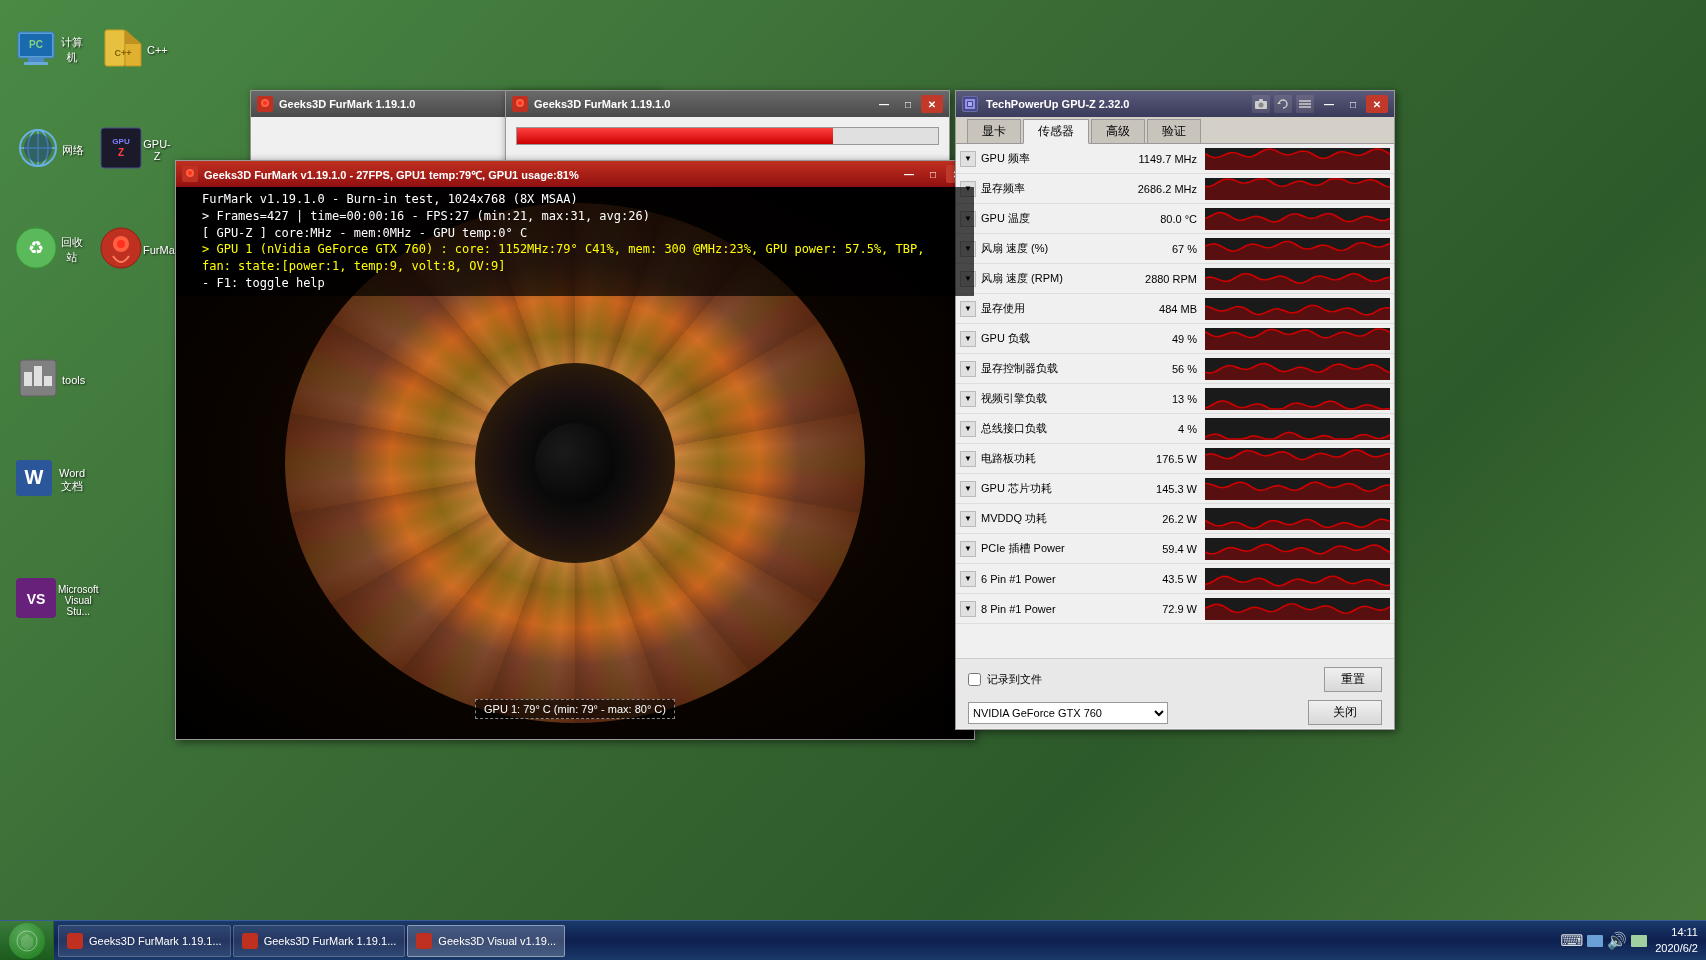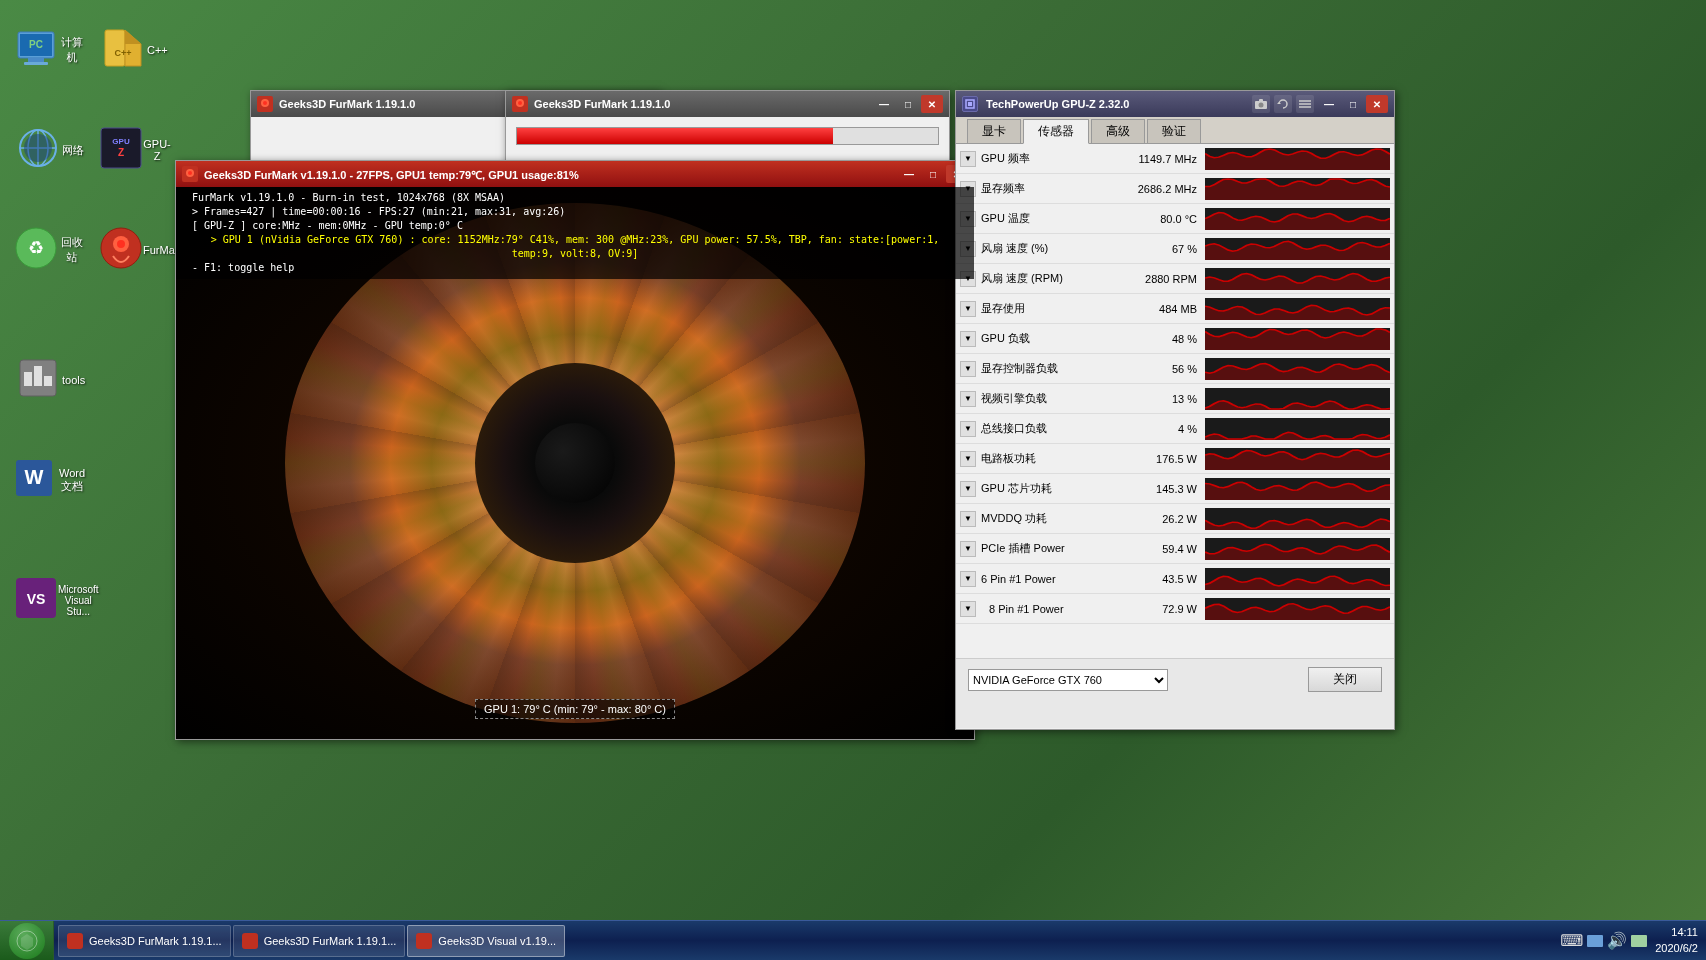--- a/index.html
+++ b/index.html
@@ -196,31 +196,31 @@
       height: calc(100% - 26px);
       position: relative;
       overflow: hidden;
       background: #000;
     }
     .furmark-log {
       position: absolute;
       top: 0;
       left: 0;
       width: 100%;
-      padding: 4px 16px;
+      padding: 4px 26px;
       background: rgba(0,0,0,0.7);
       color: #00ff00;
-      font-size: 10px;
+      font-size: 12px;
       font-family: monospace;
       line-height: 1.4;
       z-index: 10;
     }
     .furmark-log .log-line { color: #80ff80; }
     .furmark-log .log-line.white { color: #ffffff; }
-    .furmark-log .log-line.yellow { color: #ffff00; text-align: center; }
+    .furmark-log .log-line.yellow { color: #ffff00; }
     .furmark-eye {
       width: 100%;
       height: 100%;
       display: flex;
       align-items: center;
       justify-content: center;
       background: radial-gradient(ellipse at center, #1a0a00 0%, #000000 100%);
       position: relative;
       text-decoration: underline;
     }
@@ -754,21 +754,21 @@
             <polygon points="0,22 0,8.115184954231843 2.875,9.150821842231561 5.75,11.169073247314518 8.625,12.785251780822124 11.5,12.943836211736683 14.375,11.56545110634841 17.25,9.593512442689969 20.125,8.412378806092374 23,8.990806072109352 25.875,11.271776236129396 28.75,14.180835184133203 31.625000000000004,16.250226532725517 34.5,16.482697146134498 37.375,14.933370073027056 40.25,12.658787346237315 43.125,11.065597635410693 46,11.054897596293888 48.875,12.481472754110113 51.75,14.255434008964496 54.625,15.023387920872802 57.5,14.014160282278036 60.375,11.533855484812753 63.25000000000001,8.80751887760271 66.125,7.261005300169313 69,7.676432687834948 71.875,9.731692738770363 74.75,12.202100707388954 77.625,13.701306790522512 80.5,13.512217813762788 83.375,12.004798285124673 86.25,10.388852766687 89.125,9.95378530590493 92,11.25884493664149 94.875,13.767510613483038 97.75,16.150149407074952 100.625,17.073395168879397 103.5,15.998953906768715 106.375,13.50818421945133 109.25,10.955740080100558 112.125,9.661810000294512 115,10.131682981348192 115,22" fill="rgba(180,0,0,0.4)"></polygon>
             <polyline points="0,8.115184954231843 2.875,9.150821842231561 5.75,11.169073247314518 8.625,12.785251780822124 11.5,12.943836211736683 14.375,11.56545110634841 17.25,9.593512442689969 20.125,8.412378806092374 23,8.990806072109352 25.875,11.271776236129396 28.75,14.180835184133203 31.625000000000004,16.250226532725517 34.5,16.482697146134498 37.375,14.933370073027056 40.25,12.658787346237315 43.125,11.065597635410693 46,11.054897596293888 48.875,12.481472754110113 51.75,14.255434008964496 54.625,15.023387920872802 57.5,14.014160282278036 60.375,11.533855484812753 63.25000000000001,8.80751887760271 66.125,7.261005300169313 69,7.676432687834948 71.875,9.731692738770363 74.75,12.202100707388954 77.625,13.701306790522512 80.5,13.512217813762788 83.375,12.004798285124673 86.25,10.388852766687 89.125,9.95378530590493 92,11.25884493664149 94.875,13.767510613483038 97.75,16.150149407074952 100.625,17.073395168879397 103.5,15.998953906768715 106.375,13.50818421945133 109.25,10.955740080100558 112.125,9.661810000294512 115,10.131682981348192" fill="none" stroke="#cc0000" stroke-width="1.5"></polyline>
           </svg>
         </div>
       </div>
         <div class="sensor-row">
         <div class="sensor-name">
           <div class="sensor-dropdown">▼</div>
           <span style="margin-left:3px;">GPU 负载</span>
         </div>
-        <div class="sensor-value">48 %</div>
+        <div class="sensor-value">49 %</div>
         <div class="sensor-graph">
           <svg class="graph-svg" viewBox="0 0 115 22" preserveAspectRatio="none">
             <polygon points="0,22 0,3.480607669402354 2.875,6.3478764706842234 5.75,8.363005110536733 8.625,8.610745602540229 11.5,7.24481677171519 14.375,5.367505520435134 17.25,4.336582648688736 20.125,4.922132992589713 23,6.8265030267536275 25.875,8.859714206407538 28.75,9.664397747398846 31.625000000000004,8.550237348387174 34.5,5.930768261497216 37.375,3.09596279020778 40.25,1.4564558290782794 43.125,1.715467574946727 46,3.4682590102018898 48.875,5.469760850041121 51.75,6.406059939486743 54.625,5.700318769135572 57.5,3.8634715785854374 60.375,2.176898552613803 63.25000000000001,1.9002247001168766 66.125,3.486115914479559 69,6.280254075216227 71.875,8.890755090878011 74.75,10.00540078974889 77.625,9.163380513544965 80.5,7.015578921996042 83.375,4.917241013025386 86.25,4.101216404793528 89.125,4.933700058963289 92,6.703608170251646 94.875,8.072323288323048 97.75,7.90935469596326 100.625,6.004899033439054 103.5,3.224675694050193 106.375,1.0106530382817693 109.25,1 112.125,1.975091202440443 115,4.46994901211491 115,22" fill="rgba(180,0,0,0.4)"></polygon>
             <polyline points="0,3.480607669402354 2.875,6.3478764706842234 5.75,8.363005110536733 8.625,8.610745602540229 11.5,7.24481677171519 14.375,5.367505520435134 17.25,4.336582648688736 20.125,4.922132992589713 23,6.8265030267536275 25.875,8.859714206407538 28.75,9.664397747398846 31.625000000000004,8.550237348387174 34.5,5.930768261497216 37.375,3.09596279020778 40.25,1.4564558290782794 43.125,1.715467574946727 46,3.4682590102018898 48.875,5.469760850041121 51.75,6.406059939486743 54.625,5.700318769135572 57.5,3.8634715785854374 60.375,2.176898552613803 63.25000000000001,1.9002247001168766 66.125,3.486115914479559 69,6.280254075216227 71.875,8.890755090878011 74.75,10.00540078974889 77.625,9.163380513544965 80.5,7.015578921996042 83.375,4.917241013025386 86.25,4.101216404793528 89.125,4.933700058963289 92,6.703608170251646 94.875,8.072323288323048 97.75,7.90935469596326 100.625,6.004899033439054 103.5,3.224675694050193 106.375,1.0106530382817693 109.25,1 112.125,1.975091202440443 115,4.46994901211491" fill="none" stroke="#cc0000" stroke-width="1.5"></polyline>
           </svg>
         </div>
       </div>
         <div class="sensor-row">
         <div class="sensor-name">
           <div class="sensor-dropdown">▼</div>
@@ -869,33 +869,38 @@
         <div class="sensor-graph">
           <svg class="graph-svg" viewBox="0 0 115 22" preserveAspectRatio="none">
             <polygon points="0,22 0,16.47363364370035 2.875,15.273429602404828 5.75,12.643381033129936 8.625,9.87440527300756 11.5,8.371256844555983 14.375,8.824975442999065 17.25,10.813429467470998 20.125,13.070498595936796 23,14.259440608669351 25.875,13.780850156362366 28.75,12.125370781482658 31.625000000000004,10.55818162199279 34.5,10.328243481551292 37.375,11.884047491575837 40.25,14.573963131937102 43.125,17.015416198530467 46,17.911289069462956 48.875,16.820313411609963 51.75,14.415612327492349 54.625,12.075378881593277 57.5,11.054070499961462 60.375,11.736219532350875 63.25000000000001,13.42417111750786 66.125,14.786628737489066 69,14.693660638748245 71.875,12.929210525936258 74.75,10.346491513568754 77.625,8.369829488815526 80.5,8.143398877631201 83.375,9.84208068473055 86.25,12.562029469414156 89.125,14.857629334869635 92,15.600138432780145 94.875,14.638809672011273 97.75,12.865565131726068 100.625,11.646384541796387 103.5,11.966783905068889 106.375,13.8120422843154 109.25,16.16008560009431 112.125,17.59277734908749 115,17.155591363905124 115,22" fill="rgba(180,0,0,0.4)"></polygon>
             <polyline points="0,16.47363364370035 2.875,15.273429602404828 5.75,12.643381033129936 8.625,9.87440527300756 11.5,8.371256844555983 14.375,8.824975442999065 17.25,10.813429467470998 20.125,13.070498595936796 23,14.259440608669351 25.875,13.780850156362366 28.75,12.125370781482658 31.625000000000004,10.55818162199279 34.5,10.328243481551292 37.375,11.884047491575837 40.25,14.573963131937102 43.125,17.015416198530467 46,17.911289069462956 48.875,16.820313411609963 51.75,14.415612327492349 54.625,12.075378881593277 57.5,11.054070499961462 60.375,11.736219532350875 63.25000000000001,13.42417111750786 66.125,14.786628737489066 69,14.693660638748245 71.875,12.929210525936258 74.75,10.346491513568754 77.625,8.369829488815526 80.5,8.143398877631201 83.375,9.84208068473055 86.25,12.562029469414156 89.125,14.857629334869635 92,15.600138432780145 94.875,14.638809672011273 97.75,12.865565131726068 100.625,11.646384541796387 103.5,11.966783905068889 106.375,13.8120422843154 109.25,16.16008560009431 112.125,17.59277734908749 115,17.155591363905124" fill="none" stroke="#cc0000" stroke-width="1.5"></polyline>
           </svg>
         </div>
       </div>
         <div class="sensor-row">
         <div class="sensor-name">
           <div class="sensor-dropdown">▼</div>
-          <span style="margin-left:11px;text-align:right;">8 Pin #1 Power</span>
+          <span style="margin-left:3px;text-align:right;">8 Pin #1 Power</span>
         </div>
         <div class="sensor-value">72.9 W</div>
         <div class="sensor-graph">
           <svg class="graph-svg" viewBox="0 0 115 22" preserveAspectRatio="none">
             <polygon points="0,22 0,10.294800272285626 2.875,8.247642964202244 5.75,6.528222228733917 8.625,6.355339868674543 11.5,8.07699645218937 14.375,10.937580540372348 17.25,13.510421739820238 20.125,14.535630509869616 23,13.657464131168542 25.875,11.616342404085882 28.75,9.781162507689022 31.625000000000004,9.307262140341974 34.5,10.431842737881016 37.375,12.3345758566786 40.25,13.647545977345995 43.125,13.304102741423357 46,11.210014720525027 48.875,8.32765567418755 51.75,6.11974282407961 54.625,5.687591435432102 57.5,7.124329357144572 60.375,9.473504023265978 63.25000000000001,11.31684177388786 66.125,11.633954762351133 69,10.412562269693154 71.875,8.639854392238622 74.75,7.681673655130118 77.625,8.428060038385306 80.5,10.725778661388981 83.375,13.444515393499385 86.25,15.138976931420437 89.125,14.90737648114482 92,12.92718578050049 94.875,10.34417927408334 97.75,8.582369878290445 100.625,8.492978125811044 103.5,9.857519107090644 106.375,11.544692744866776 109.25,12.223733837014505 112.125,11.19909088047423 115,8.857676272404403 115,22" fill="rgba(180,0,0,0.4)"></polygon>
             <polyline points="0,10.294800272285626 2.875,8.247642964202244 5.75,6.528222228733917 8.625,6.355339868674543 11.5,8.07699645218937 14.375,10.937580540372348 17.25,13.510421739820238 20.125,14.535630509869616 23,13.657464131168542 25.875,11.616342404085882 28.75,9.781162507689022 31.625000000000004,9.307262140341974 34.5,10.431842737881016 37.375,12.3345758566786 40.25,13.647545977345995 43.125,13.304102741423357 46,11.210014720525027 48.875,8.32765567418755 51.75,6.11974282407961 54.625,5.687591435432102 57.5,7.124329357144572 60.375,9.473504023265978 63.25000000000001,11.31684177388786 66.125,11.633954762351133 69,10.412562269693154 71.875,8.639854392238622 74.75,7.681673655130118 77.625,8.428060038385306 80.5,10.725778661388981 83.375,13.444515393499385 86.25,15.138976931420437 89.125,14.90737648114482 92,12.92718578050049 94.875,10.34417927408334 97.75,8.582369878290445 100.625,8.492978125811044 103.5,9.857519107090644 106.375,11.544692744866776 109.25,12.223733837014505 112.125,11.19909088047423 115,8.857676272404403" fill="none" stroke="#cc0000" stroke-width="1.5"></polyline>
           </svg>
         </div>
       </div>
       </div>
 
     <div class="gpuz-bottom">
+      <div class="gpuz-checkbox-row">
+        <input type="checkbox" style="">
+        <span>记录到文件</span>
+        <button class="gpuz-reset-btn" style="margin-left:auto;">重置</button>
+      </div>
       <div class="gpuz-actions">
         <select class="gpuz-select"><option>NVIDIA GeForce GTX 760</option></select>
         <button class="gpuz-btn">关闭</button>
       </div>
     </div>
   </div>
 
   <div class="taskbar">
     <div class="start-btn">
       <div class="start-orb">

